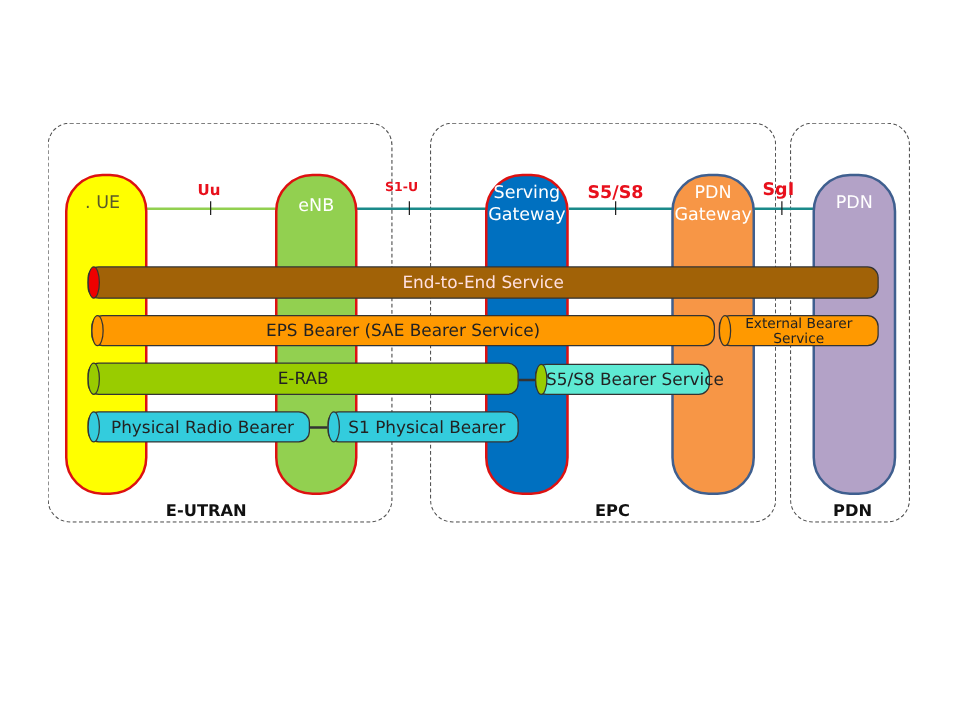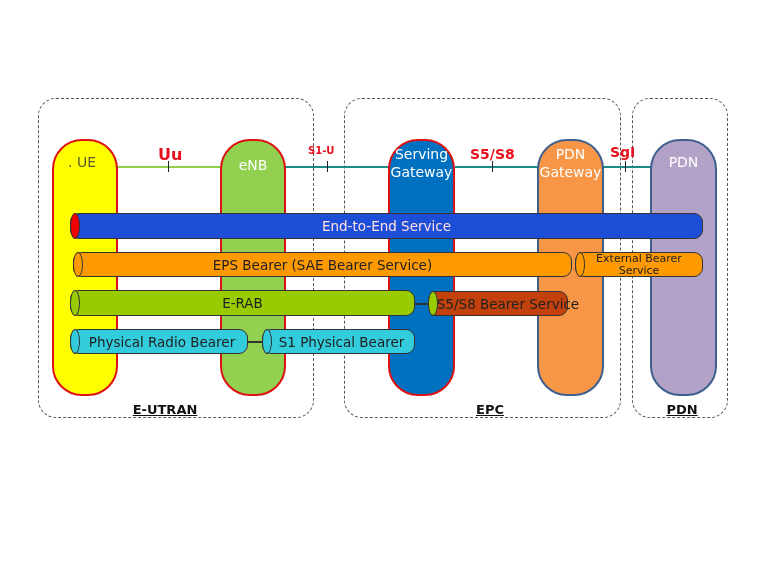--- a/index.html
+++ b/index.html
@@ -1,22 +1,22 @@
 <!DOCTYPE html>
 <html><head>
 <meta charset="utf-8">
 <style>
   html, body { margin:0; padding:0; background:#ffffff; }
   body { width:768px; height:576px; position:relative; overflow:hidden;
          font-family:"DejaVu Sans", sans-serif; }
   .region { position:absolute; border:1.5px dashed #555; border-radius:18px; box-sizing:border-box; }
-  .region-label { position:absolute; font-weight:bold; font-size:13px; color:#111; text-align:center;text-decoration:underline; }
+  .region-label { position:absolute; font-weight:bold; font-size:13px; color:#111; text-align:center; }
   .node { position:absolute; box-sizing:border-box; border-radius:30px; border:2px solid; }
   .node-label { position:absolute; font-size:14px; text-align:center; line-height:16px; white-space:nowrap; }
-  .iface { position:absolute; color:#e8101c; font-weight:bold; font-size:16px; white-space:nowrap; }
+  .iface { position:absolute; color:#e8101c; font-weight:bold; font-size:12px; white-space:nowrap; }
   .link { position:absolute; height:2px; }
   .tick { position:absolute; width:1px; height:11px; background:#222; }
   .pipe { position:absolute; box-sizing:border-box; border:1px solid #333; border-radius:9px;
           display:flex; align-items:center; justify-content:center; font-size:13.5px; white-space:nowrap; }
   .pipe .cap { position:absolute; left:-1px; top:-1px; bottom:-1px; width:10px; border:1px solid #333;
                border-radius:50%; box-sizing:border-box; }
   .conn { position:absolute; height:1.5px; background:#333; }
 </style>
 </head>
 <body>
@@ -51,21 +51,21 @@
 <div class="node-label" style="left:384px;top:164px;width:75px;color:#ffffff;">Gateway</div>
 <div class="node-label" style="left:533px;top:146px;width:75px;color:#ffffff;">PDN</div>
 <div class="node-label" style="left:530px;top:164px;width:81px;color:#ffffff;">Gateway</div>
 <div class="node-label" style="left:650px;top:154px;width:67px;color:#ffffff;">PDN</div>
 
 <div class="iface" style="left:158px;top:145px;">Uu</div>
 <div class="iface" style="left:308px;top:145px;font-size:10px;">S1-U</div>
 <div class="iface" style="left:470px;top:146px;font-size:14px;">S5/S8</div>
 <div class="iface" style="left:610px;top:144px;font-size:14px;">SgI</div>
 
-<div class="pipe" style="left:70px;top:213px;width:633px;height:26px;background:#1d4ed8;color:#ffe0e0;justify-content:center;">
+<div class="pipe" style="left:70px;top:213px;width:633px;height:26px;background:#a16207;color:#ffe0e0;justify-content:center;">
   <span class="cap" style="background:#ee0000;"></span>
   <span>End-to-End Service</span>
 </div>
 
 <div class="pipe" style="left:73px;top:252px;width:499px;height:25px;background:#ff9900;color:#222;">
   <span class="cap" style="background:#ff9900;"></span>
   <span>EPS Bearer (SAE Bearer Service)</span>
 </div>
 
 <div class="pipe" style="left:575px;top:252px;width:128px;height:25px;background:#ff9900;color:#222;flex-direction:column;font-size:11px;line-height:12px;">
@@ -74,21 +74,21 @@
   <span>Service</span>
 </div>
 
 <div class="pipe" style="left:70px;top:290px;width:345px;height:26px;background:#99cc00;color:#222;">
   <span class="cap" style="background:#99cc00;"></span>
   <span>E-RAB</span>
 </div>
 
 <div class="conn" style="left:415px;top:303px;width:14px;"></div>
 
-<div class="pipe" style="left:428px;top:291px;width:140px;height:25px;background:#c2410c;color:#222;overflow:visible;">
+<div class="pipe" style="left:428px;top:291px;width:140px;height:25px;background:#5eead4;color:#222;overflow:visible;">
   <span class="cap" style="background:#99cc00;"></span>
   <span style="margin-left:20px;">S5/S8 Bearer Service</span>
 </div>
 
 <div class="pipe" style="left:70px;top:329px;width:178px;height:25px;background:#33ccdd;color:#222;">
   <span class="cap" style="background:#33ccdd;"></span>
   <span style="margin-left:6px;">Physical Radio Bearer</span>
 </div>
 
 <div class="conn" style="left:248px;top:341px;width:14px;"></div>

